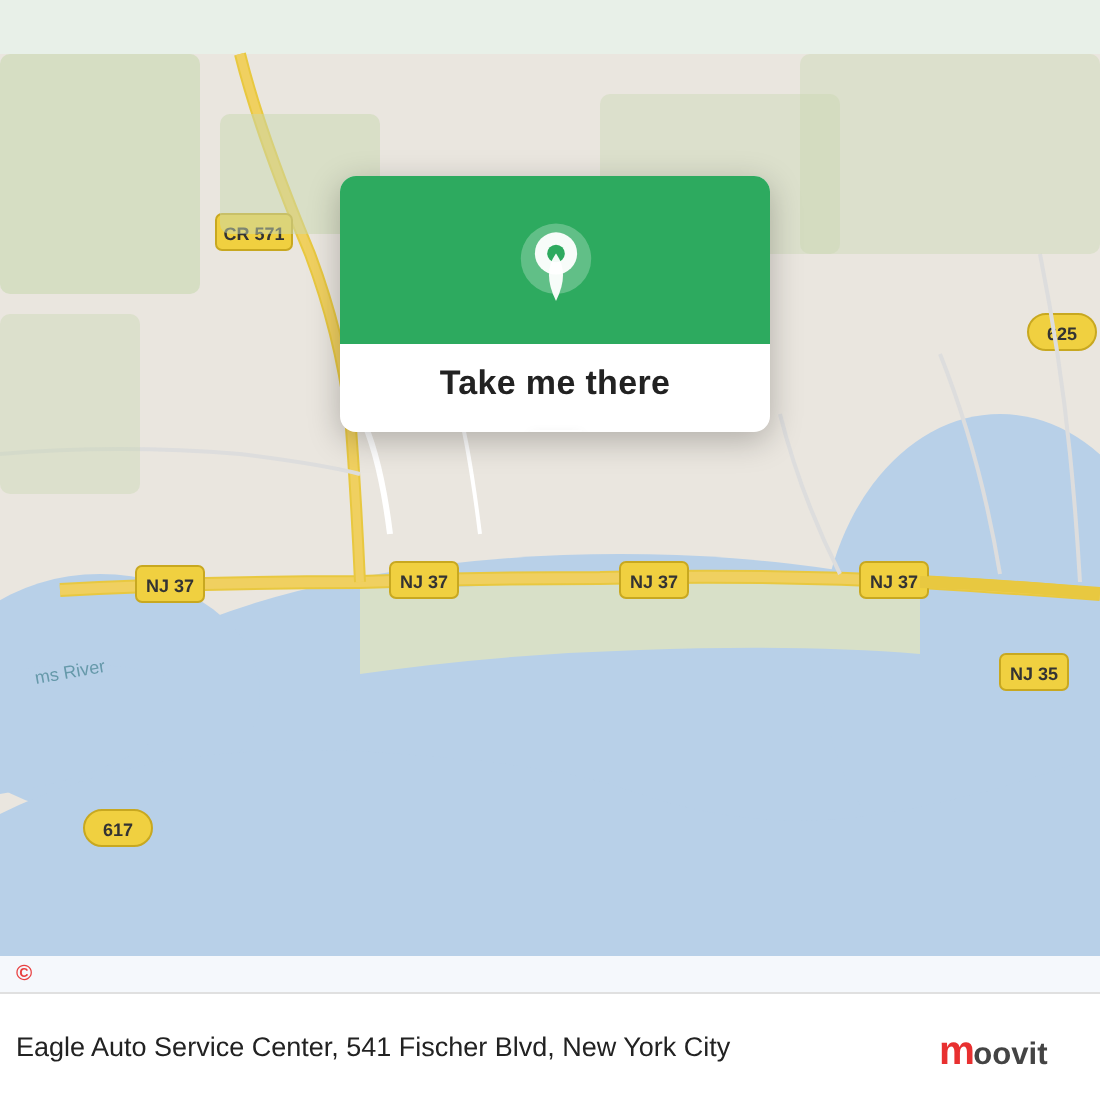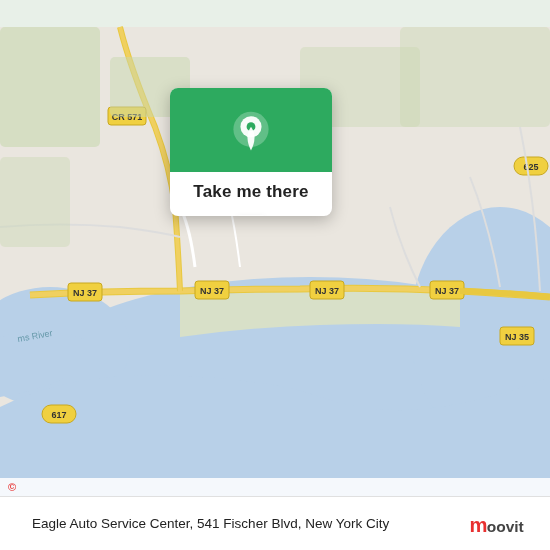--- a/index.html
+++ b/index.html
@@ -24,21 +24,21 @@
       position: absolute;
       top: 0; left: 0;
       width: 100%; height: 100%;
     }
 
     
     #popup-card {
       position: absolute;
       top: 88px;
       left: 170px;
-      width: 162px;
+      width: 215px;
       background: #fff;
       border-radius: 8px;
       box-shadow: 0 4px 16px rgba(0,0,0,0.25);
       display: flex;
       flex-direction: column;
       align-items: center;
       overflow: hidden;
       z-index: 10;
     }
 
@@ -103,21 +103,21 @@
     
     #footer-bar {
       position: absolute;
       bottom: 0;
       left: 0;
       right: 0;
       height: 54px;
       background: #fff;
       display: flex;
       align-items: center;
-      padding: 0 12px 0 32px;
+      padding: 0 12px 0 8px;
       border-top: 1px solid #e0e0e0;
       z-index: 5;
     }
 
     #footer-text {
       font-size: 13.5px;
       color: #222;
       font-weight: 400;
       flex: 1;
       line-height: 1.3;

